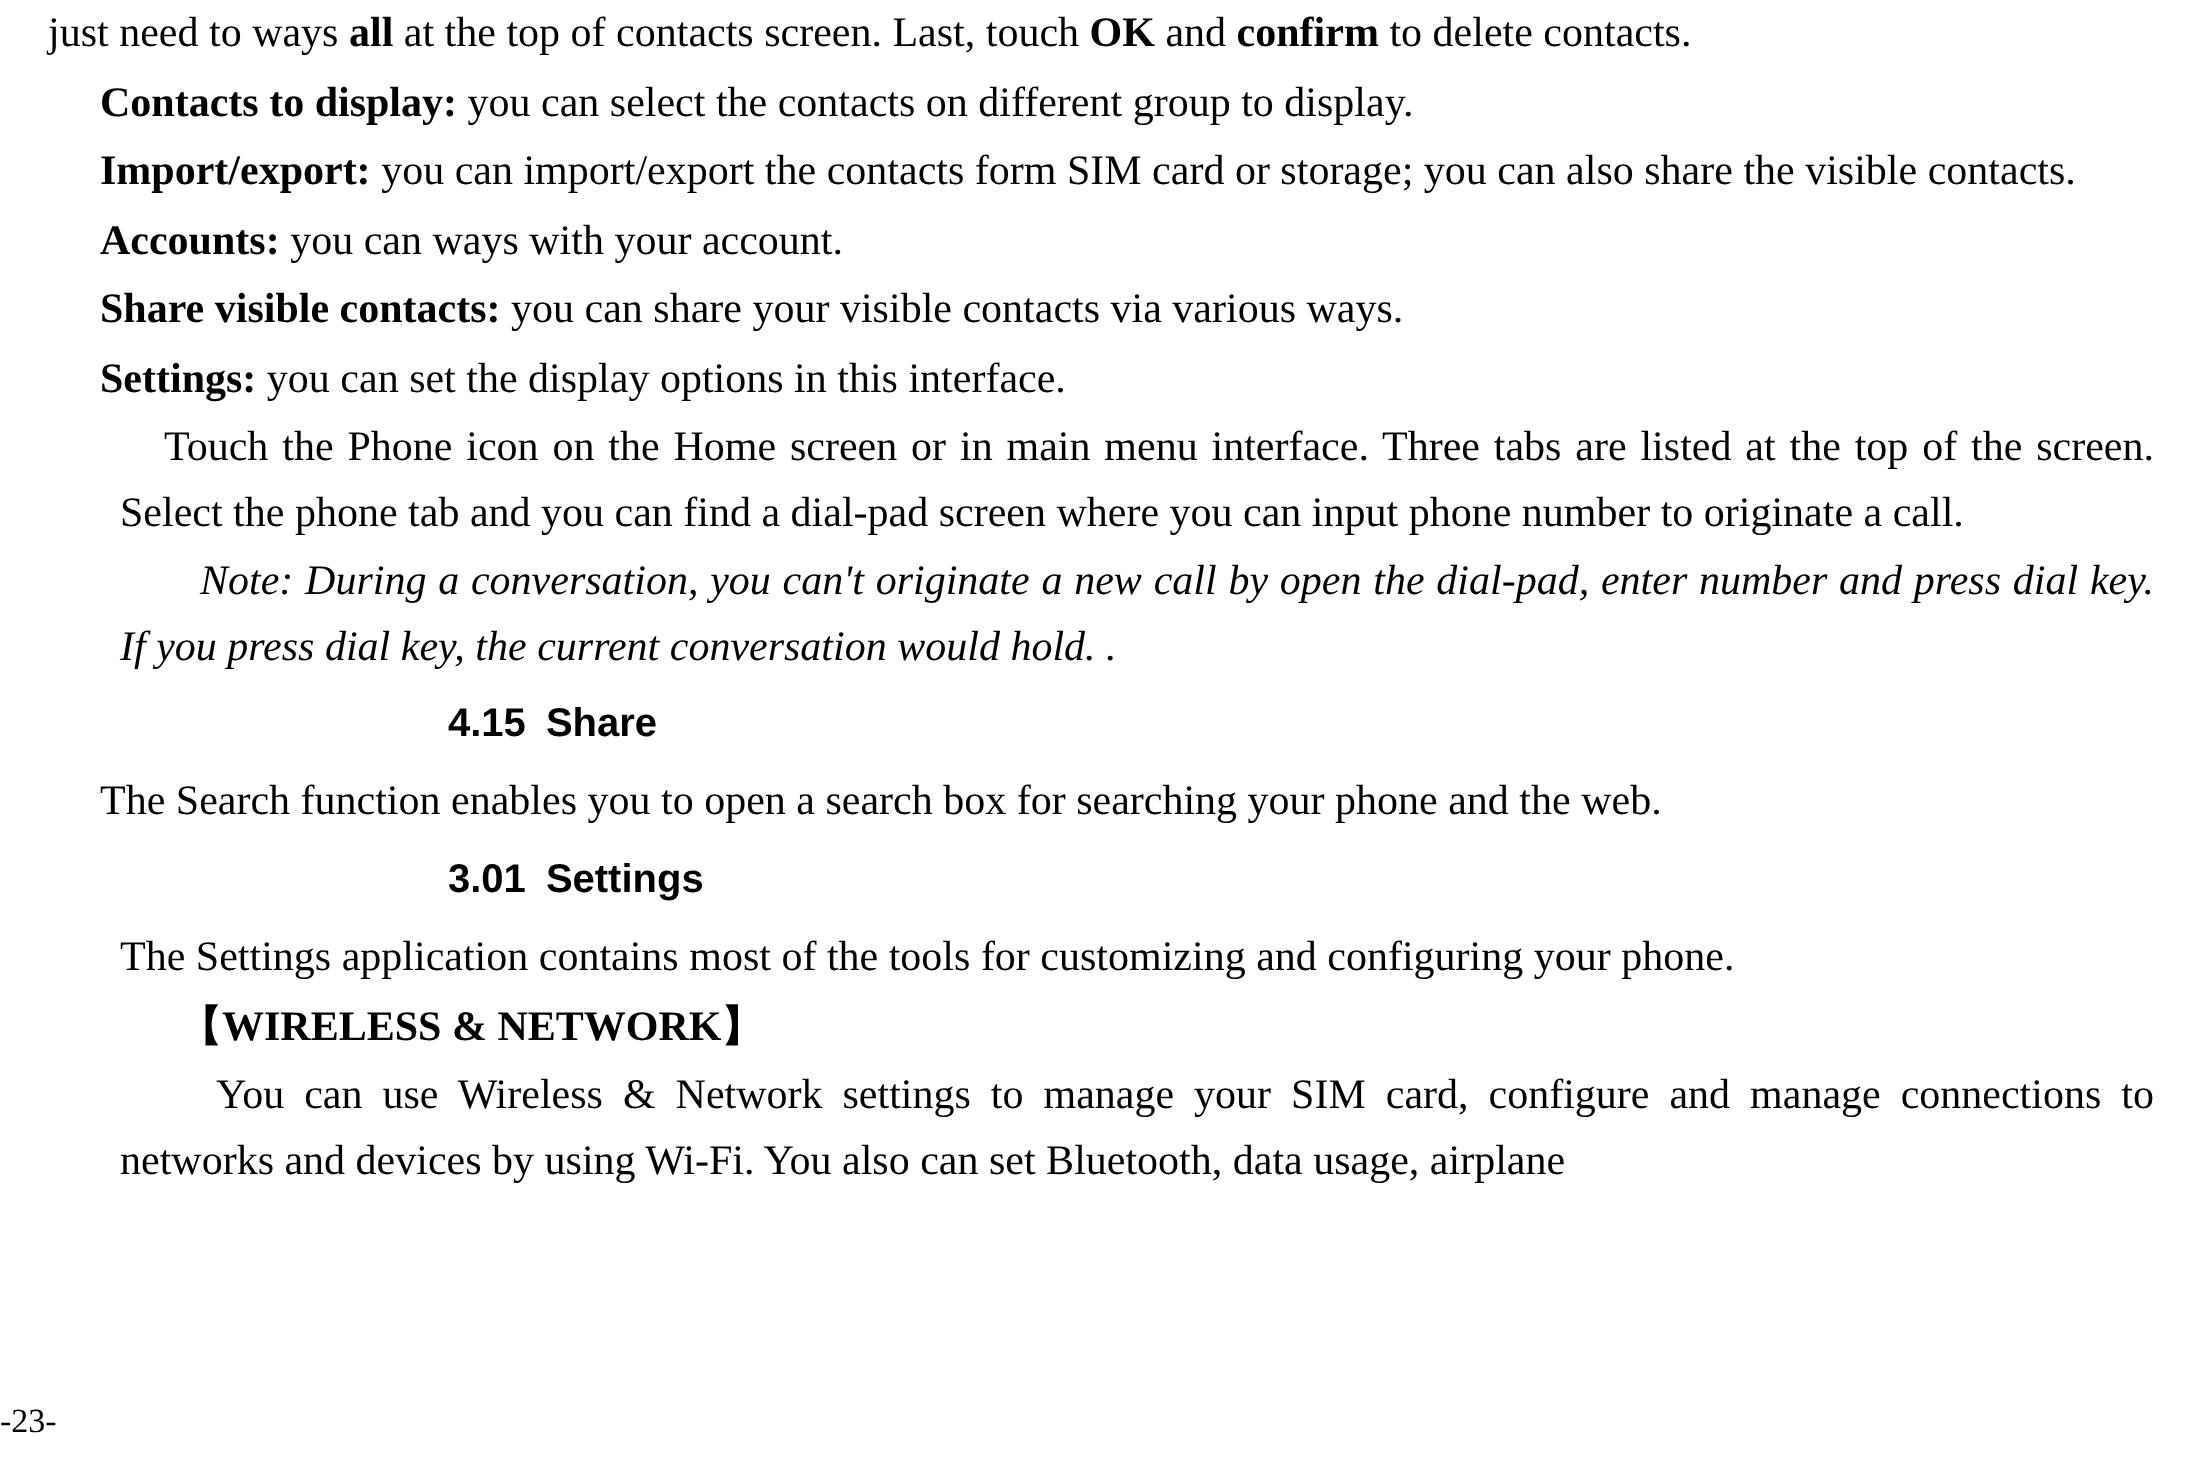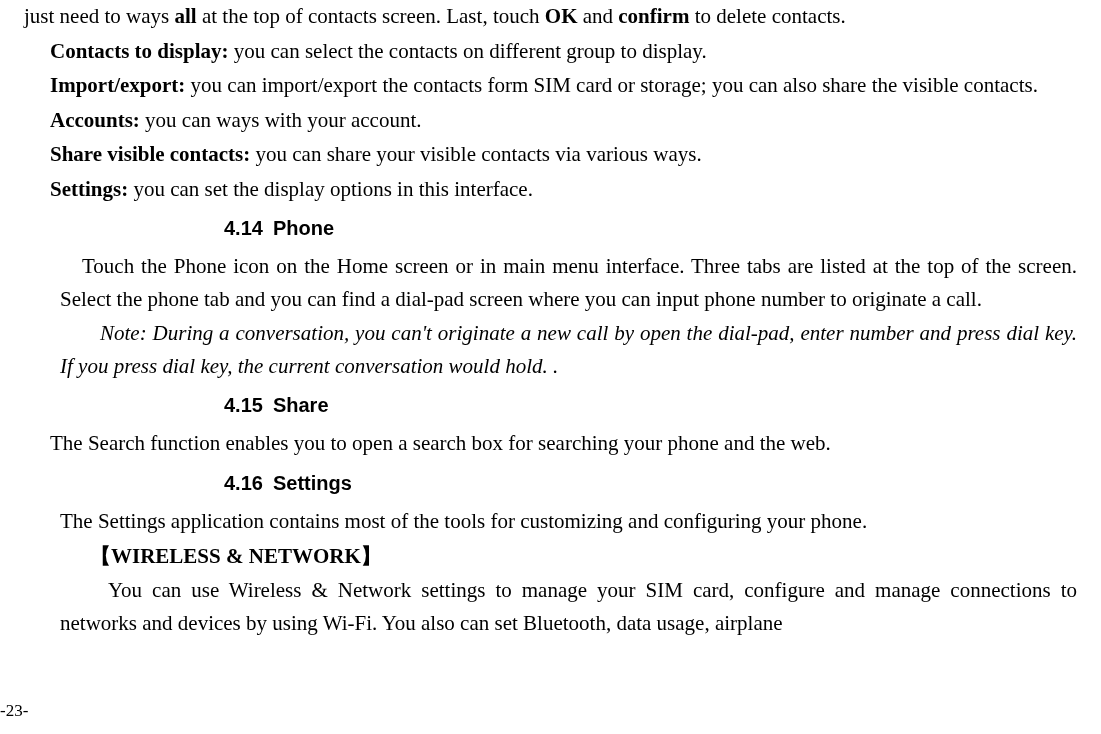--- a/index.html
+++ b/index.html
@@ -64,37 +64,34 @@
   </p>
 
   <p class="para indent1">
     <span class="b">Share visible contacts:</span><span> you can share your visible contacts via various ways.</span>
   </p>
 
   <p class="para indent1">
     <span class="b">Settings:</span><span> you can set the display options in this interface.</span>
   </p>
 
-  <div class="heading">
-    <span class="num">4.14</span><span>Phone</span>
-  </div>
 
   <div class="block-indent">
     <p class="para just" style="text-indent:22px;">Touch the Phone icon on the Home screen or in main menu interface. Three tabs are listed at the top of the screen. Select the phone tab and you can find a dial-pad screen where you can input phone number to originate a call.</p>
     <p class="para just italic" style="text-indent:40px;">Note: During a conversation, you can't originate a new call by open the dial-pad, enter number and press dial key. If you press dial key, the current conversation would hold. .</p>
   </div>
 
   <div class="heading">
     <span class="num">4.15</span><span>Share</span>
   </div>
 
   <p class="para indent1">The Search function enables you to open a search box for searching your phone and the web.</p>
 
   <div class="heading">
-    <span class="num">4.16</span><span>Settings</span>
+    <span class="num">3.01</span><span>Settings</span>
   </div>
 
   <div class="block-indent">
     <p class="para">The Settings application contains most of the tools for customizing and configuring your phone.</p>
     <p class="para" style="text-indent:30px;">
       <span class="b">【WIRELESS &amp; NETWORK】</span>
     </p>
     <p class="para just" style="text-indent:48px;">You can use Wireless &amp; Network settings to manage your SIM card, configure and manage connections to networks and devices by using Wi-Fi. You also can set Bluetooth, data usage, airplane</p>
   </div>
 

